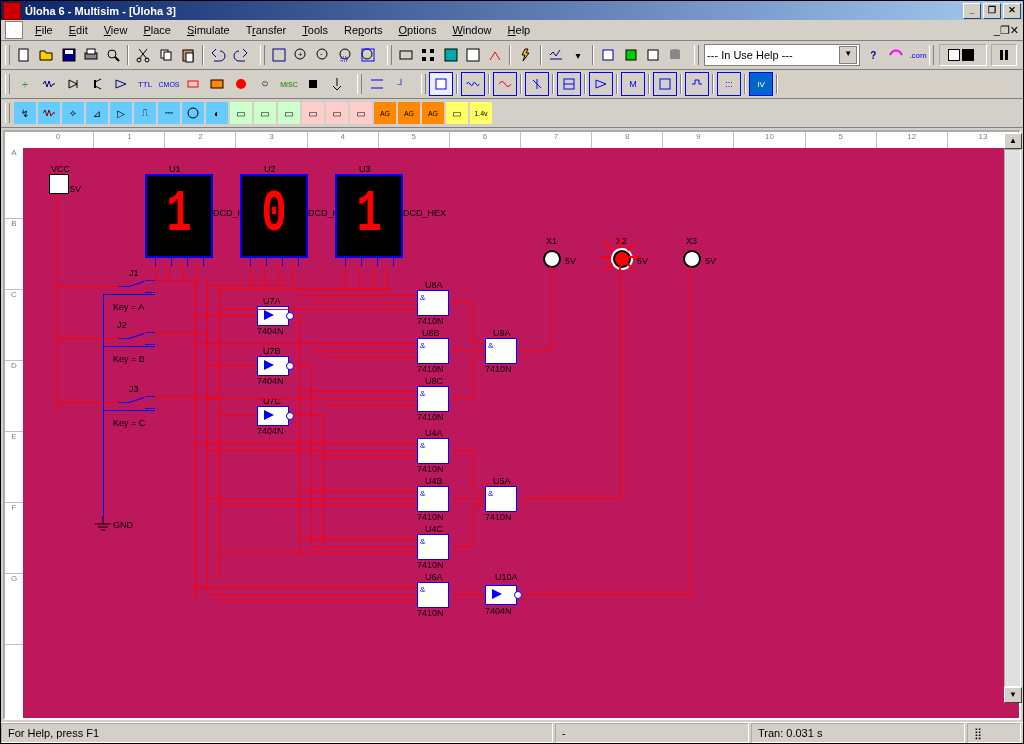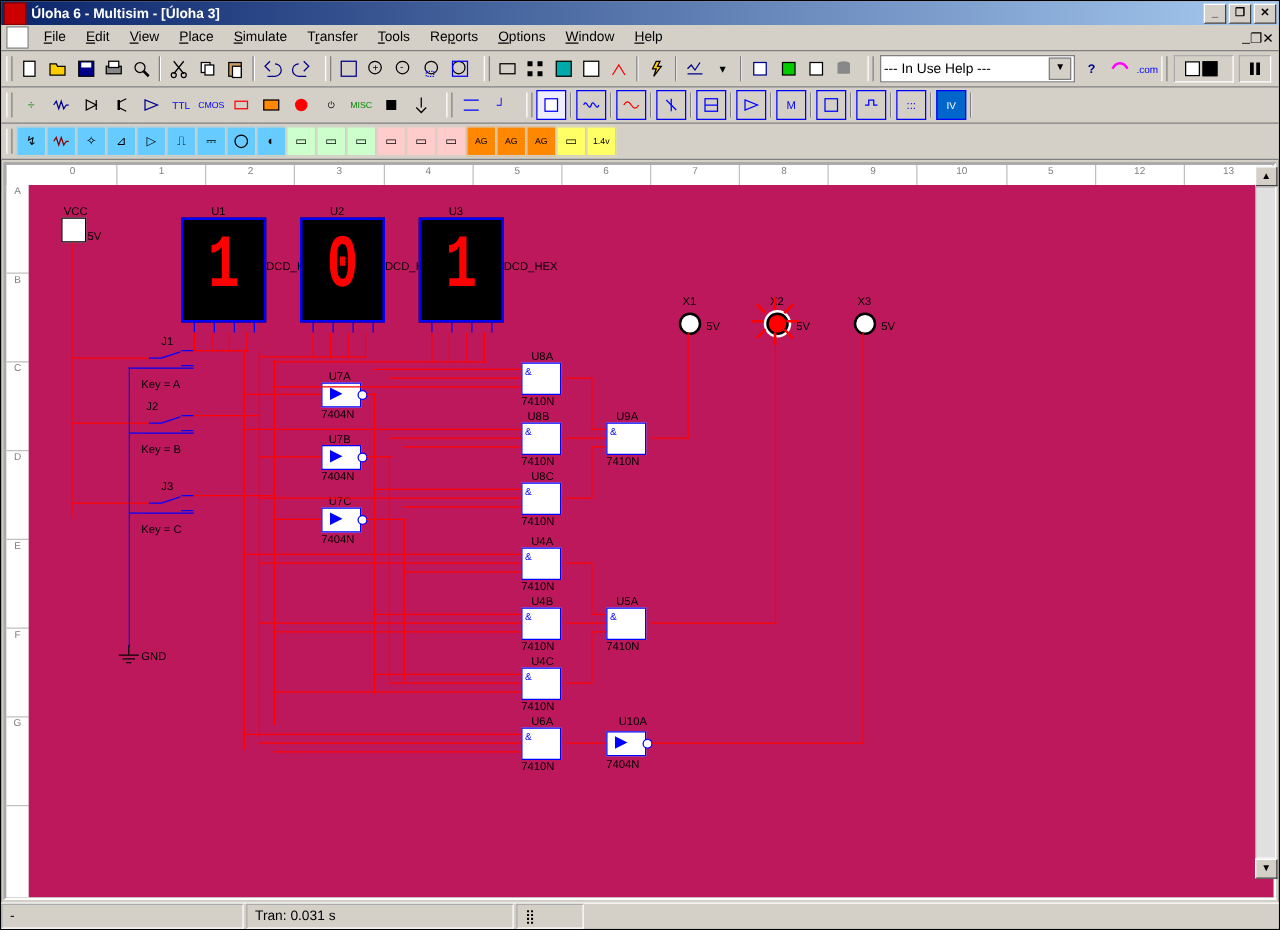--- a/index.html
+++ b/index.html
@@ -777,17 +777,18 @@
   </div>
 
   <div class="vscroll">
     <div class="sbtn">▲</div>
     <div class="strack"></div>
     <div class="sbtn">▼</div>
   </div>
 
 
   <div class="status">
+    <div class="cell wide">For Help, press F1</div>
     <div class="cell" style="width:180px">-</div>
     <div class="cell" style="width:200px">Tran: 0.031 s</div>
     <div class="cell" style="width:40px">⣿</div>
   </div>
 </div>
 
 </body></html>

